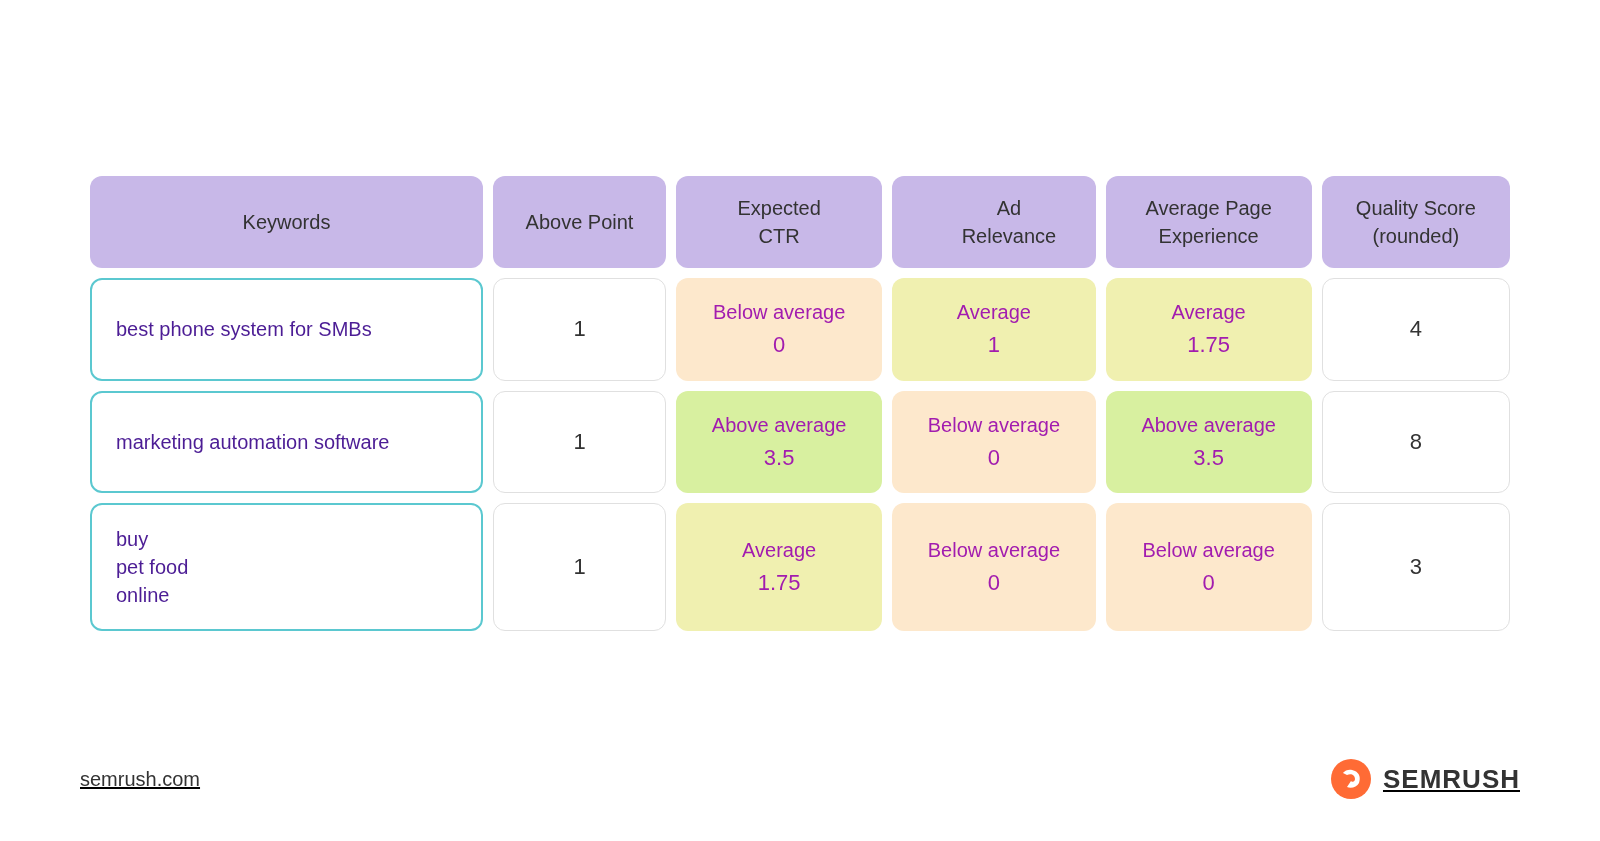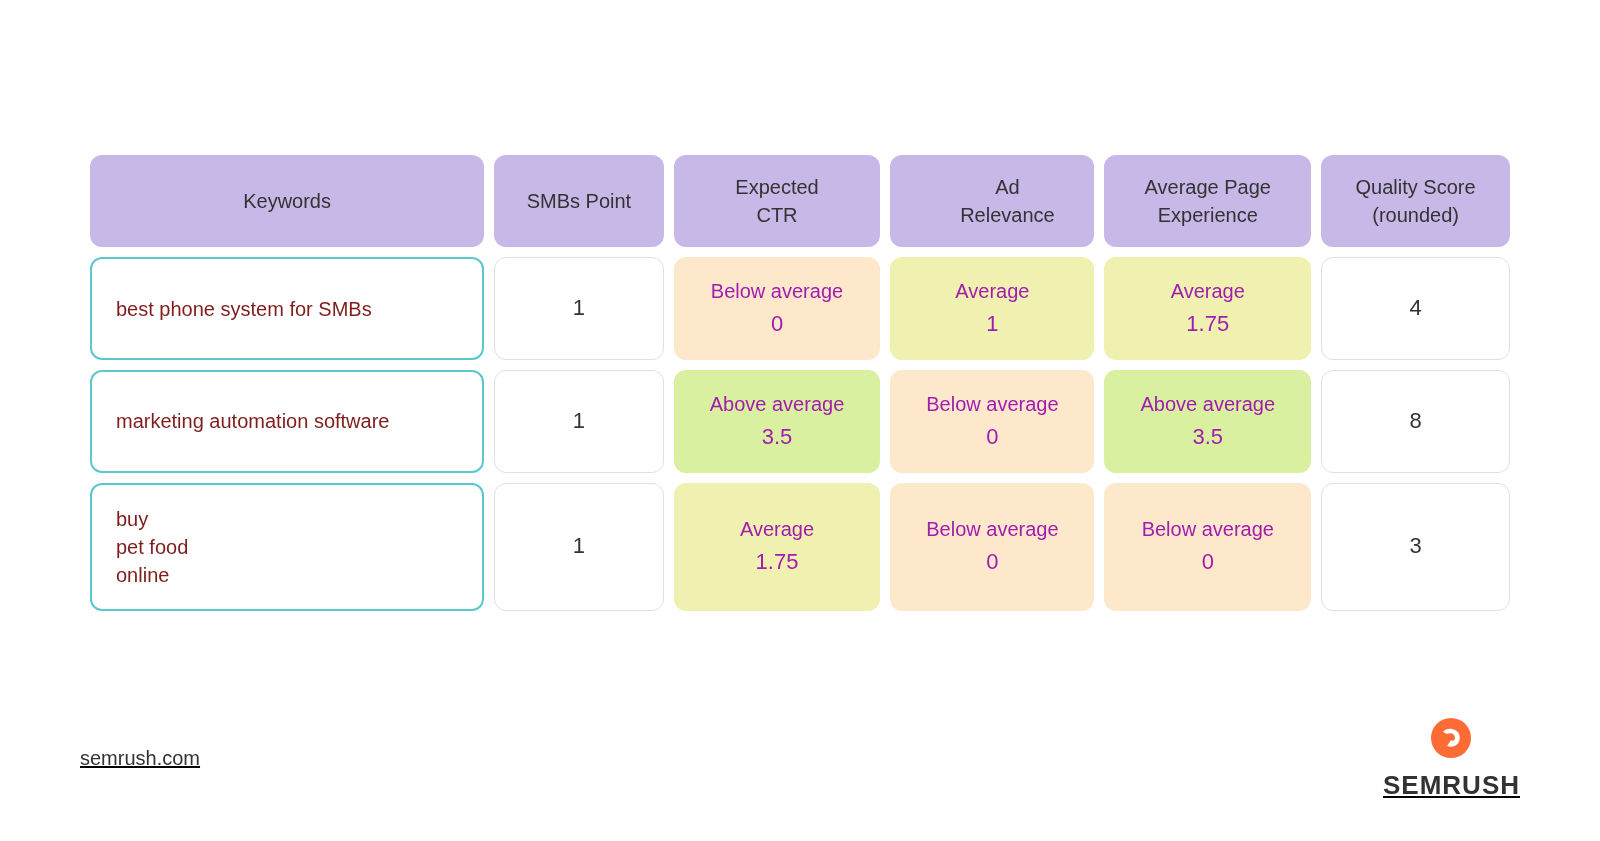--- a/index.html
+++ b/index.html
@@ -48,21 +48,21 @@
       color: #a21caf;
       line-height: 1.4;
     }
 
     td.keyword-cell {
       background: #ffffff;
       border: 2.5px solid #5bc8d0;
       text-align: left;
       padding-left: 24px;
       font-size: 20px;
-      color: #7f1d1d;
+      color: #4c1d95;
       min-width: 180px;
     }
 
     td.base-cell {
       background: #ffffff;
       border: 1px solid #e0e0e0;
       font-size: 22px;
       color: #333;
     }
 
@@ -107,21 +107,20 @@
 
     .footer-domain {
       font-size: 20px;
       color: #333;
     }
 
     .semrush-logo {
       display: flex;
       align-items: center;
       gap: 10px;
-      flex-direction: column;
     }
 
     .semrush-icon {
       width: 44px;
       height: 44px;
     }
 
     .semrush-text {
       font-size: 26px;
       font-weight: 700;
@@ -130,21 +129,21 @@
     }
   </style>
 </head>
 <body>
 
 <div class="main-content">
   <table>
     <thead>
       <tr>
         <th><span>Keywords</span></th>
-        <th><span>SMBs Point</span></th>
+        <th><span>Above Point</span></th>
         <th style="white-space: pre-line;"><span>Expected
 CTR</span></th>
         <th style="white-space: pre-line; padding-left: 46px;"><span>Ad
 Relevance</span></th>
         <th style="white-space: pre-line;"><span>Average Page
 Experience</span></th>
         <th style="white-space: pre-line;"><span>Quality Score
 (rounded)</span></th>
       </tr>
     </thead>

